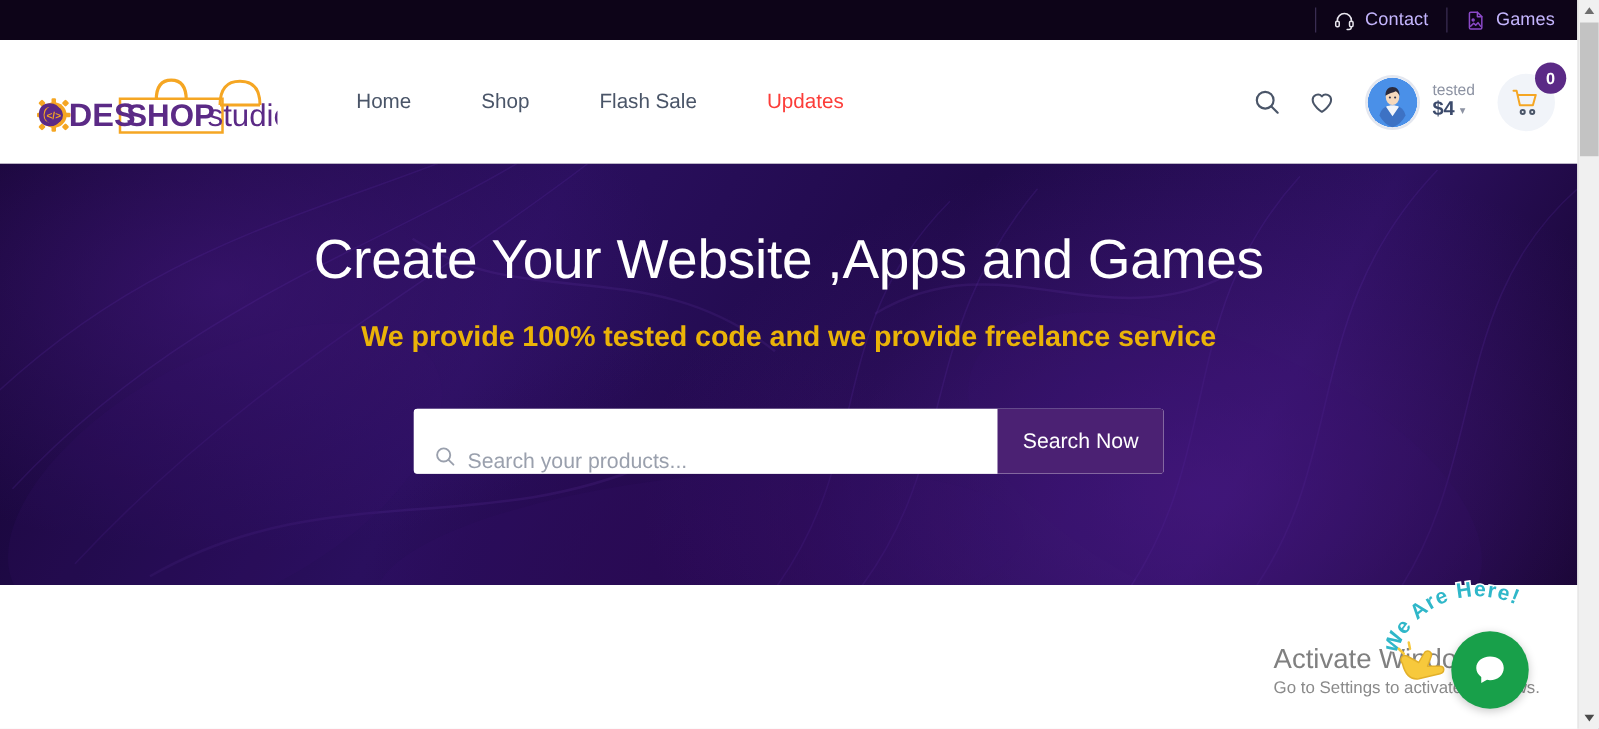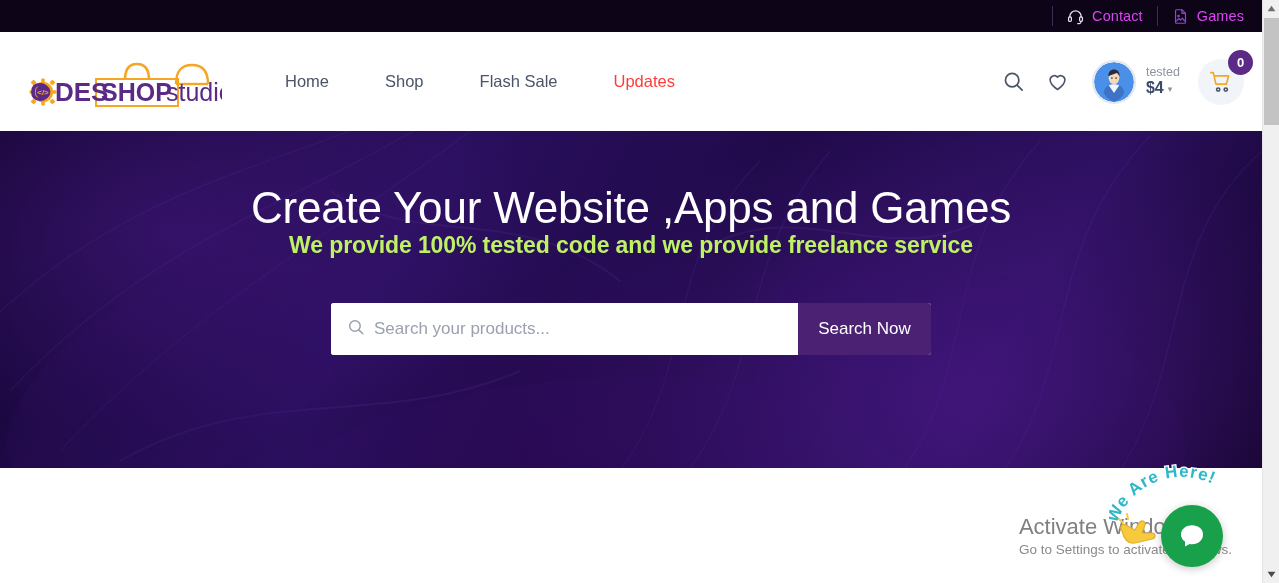--- a/index.html
+++ b/index.html
@@ -37,21 +37,21 @@
   .topbar-divider {
     width: 1px;
     height: 20px;
     background: #3a2d52;
     margin: 0 14px;
   }
   .topbar-link {
     display: flex;
     align-items: center;
     gap: 8px;
-    color: #d946ef;
+    color: #c4b5fd;
     font-size: 14.5px;
     letter-spacing: .1px;
     cursor: pointer;
     white-space: nowrap;
   }
   .topbar-link .ico { display: flex; align-items: center; }
 
   
   .header {
     height: 99px;
@@ -179,39 +179,40 @@
     padding-top: 53px;
   }
   .hero-title {
     color: #ffffff;
     font-size: 44px;
     font-weight: 400;
     letter-spacing: -.2px;
     line-height: 1.1;
   }
   .hero-sub {
-    color: #bef264;
+    color: #eab308;
     font-size: 23px;
     font-weight: 600;
+    margin-top: 24px;
     letter-spacing: -.1px;
   }
 
   .searchbar {
     margin: 44px auto 0;
     width: 600px;
     height: 52px;
     display: flex;
     border-radius: 3px;
     overflow: hidden;
     background: #ffffff;
   }
   .searchbar .sfield {
     flex: 1;
     display: flex;
-    align-items: center;
+    align-items: flex-end;
     gap: 9px;
     padding: 0 16px;
     background: #ffffff;
   }
   .searchbar input {
     border: none;
     outline: none;
     font-size: 17px;
     font-family: "Liberation Sans", sans-serif;
     color: #2b2b2b;

